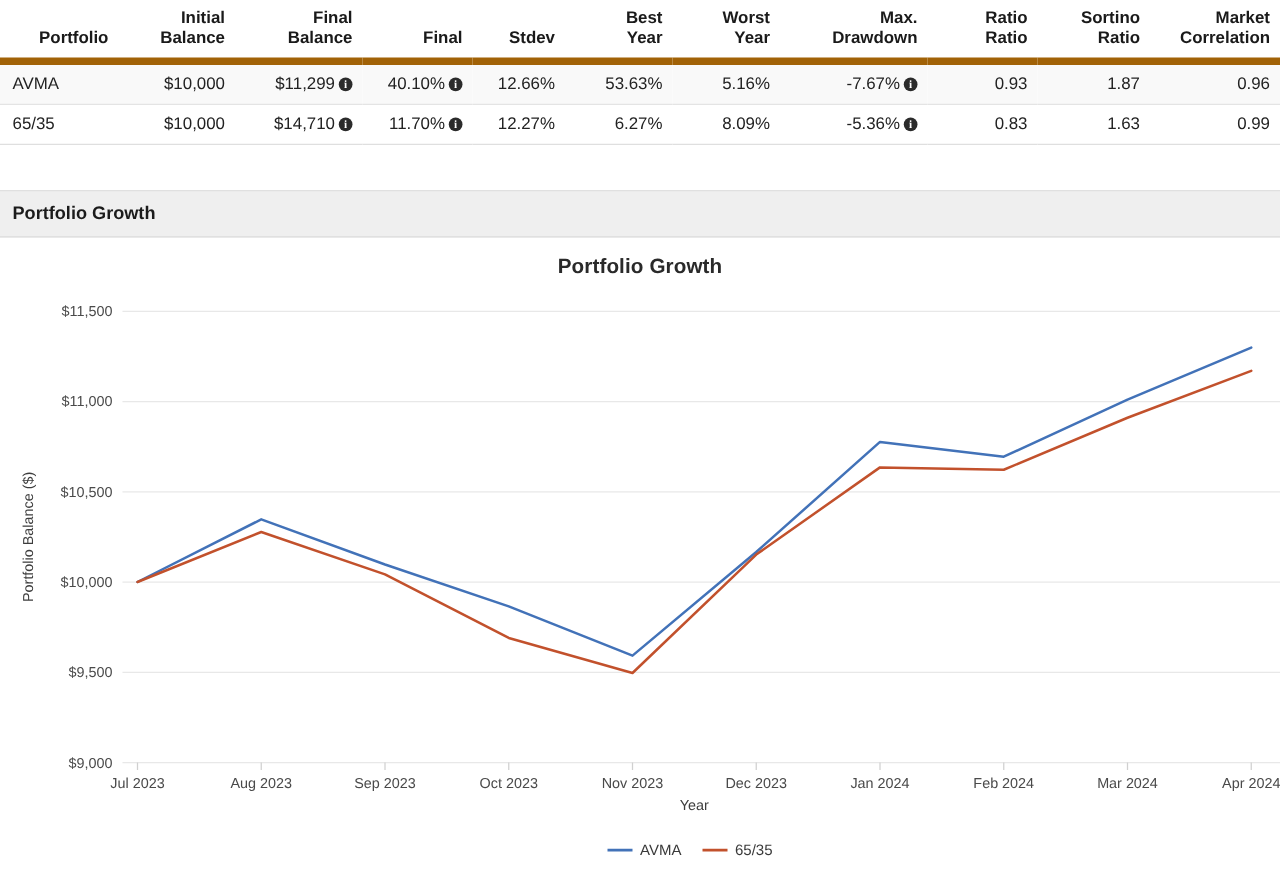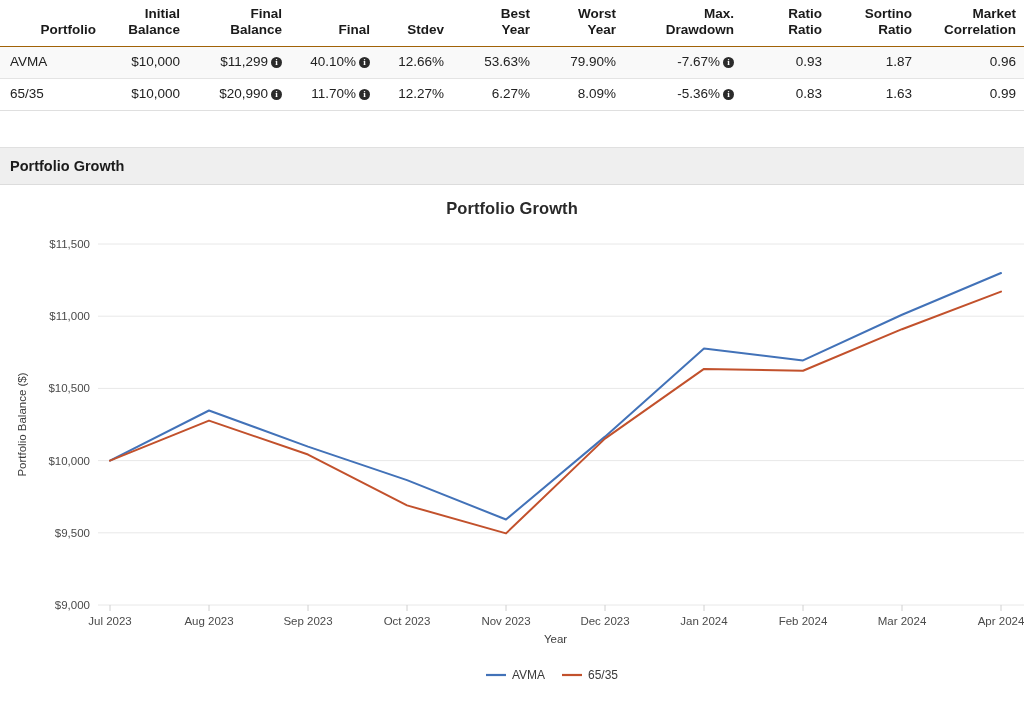--- a/index.html
+++ b/index.html
@@ -28,25 +28,25 @@
     table-layout: fixed;
   }
   table.metrics thead th {
     font-weight: bold;
     color: #1a1a1a;
     vertical-align: bottom;
     padding: 6px 8px 7px 8px;
     text-align: right;
     line-height: 1.22;
     font-size: 13.5px;
-    border-bottom: 1px solid #a16207;
+    border-bottom: 6px solid #a16207;
     white-space: normal;
   }
   table.metrics thead th.col-portfolio {
-    text-align: right;
+    text-align: center;
     padding-left: 22px;
   }
   table.metrics tbody td {
     padding: 7px 8px 7px 8px;
     text-align: right;
     border-bottom: 1px solid #e4e4e4;
     line-height: 1.25;
     font-size: 13.5px;
     color: #222;
     white-space: nowrap;
@@ -191,30 +191,30 @@
       </tr>
     </thead>
     <tbody>
       <tr class="alt">
         <td class="col-portfolio">AVMA</td>
         <td>$10,000</td>
         <td><span>$11,299</span><span class="info-icon">i</span></td>
         <td><span>40.10%</span><span class="info-icon">i</span></td>
         <td>12.66%</td>
         <td>53.63%</td>
-        <td>79.90%</td>
+        <td>5.16%</td>
         <td><span>-7.67%</span><span class="info-icon">i</span></td>
         <td>0.93</td>
         <td>1.87</td>
         <td>0.96</td>
       </tr>
       <tr>
         <td class="col-portfolio">65/35</td>
         <td>$10,000</td>
-        <td><span>$20,990</span><span class="info-icon">i</span></td>
+        <td><span>$14,710</span><span class="info-icon">i</span></td>
         <td><span>11.70%</span><span class="info-icon">i</span></td>
         <td>12.27%</td>
         <td>6.27%</td>
         <td>8.09%</td>
         <td><span>-5.36%</span><span class="info-icon">i</span></td>
         <td>0.83</td>
         <td>1.63</td>
         <td>0.99</td>
       </tr>
     </tbody>

